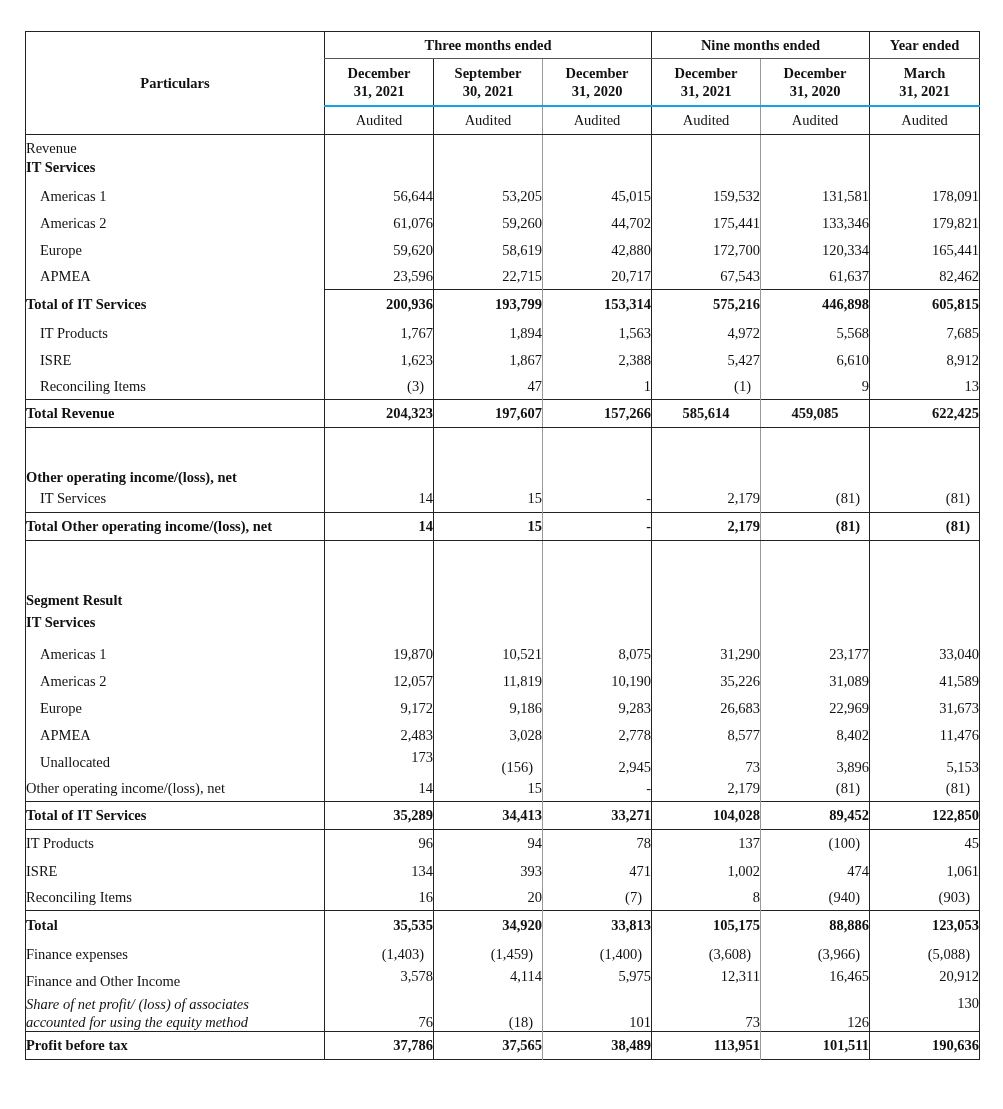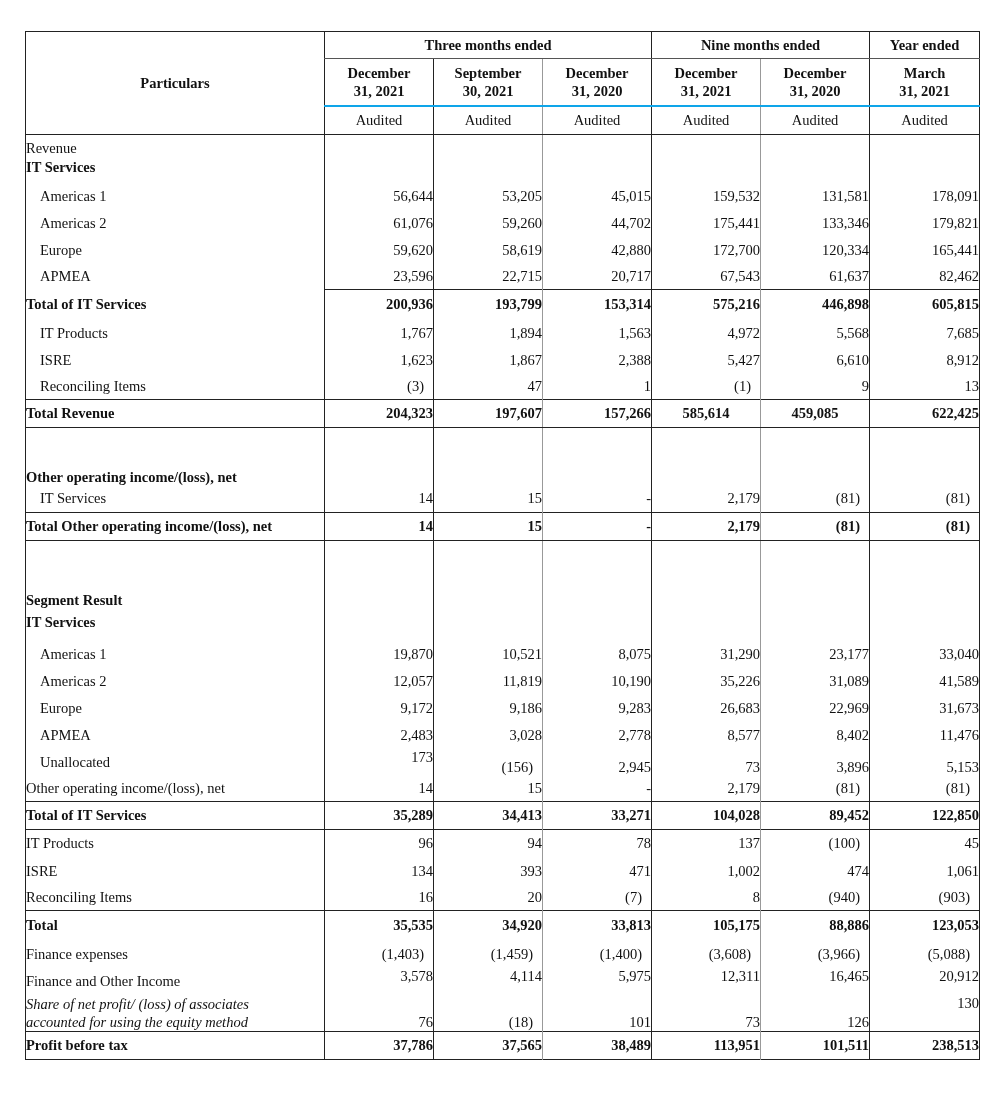--- a/index.html
+++ b/index.html
@@ -379,16 +379,16 @@
         <td class="num vl-grey vb">126</td>
         <td class="num vl-dark vt">130</td>
       </tr>
       <tr class="r28 bold topline">
         <td class="lbl">Profit before tax</td>
         <td class="num vl-dark">37,786</td>
         <td class="num vl-dark">37,565</td>
         <td class="num vl-grey">38,489</td>
         <td class="num vl-dark">113,951</td>
         <td class="num vl-grey">101,511</td>
-        <td class="num vl-dark">238,513</td>
+        <td class="num vl-dark">190,636</td>
       </tr>
     </tbody>
 </table>
 
 </body></html>

